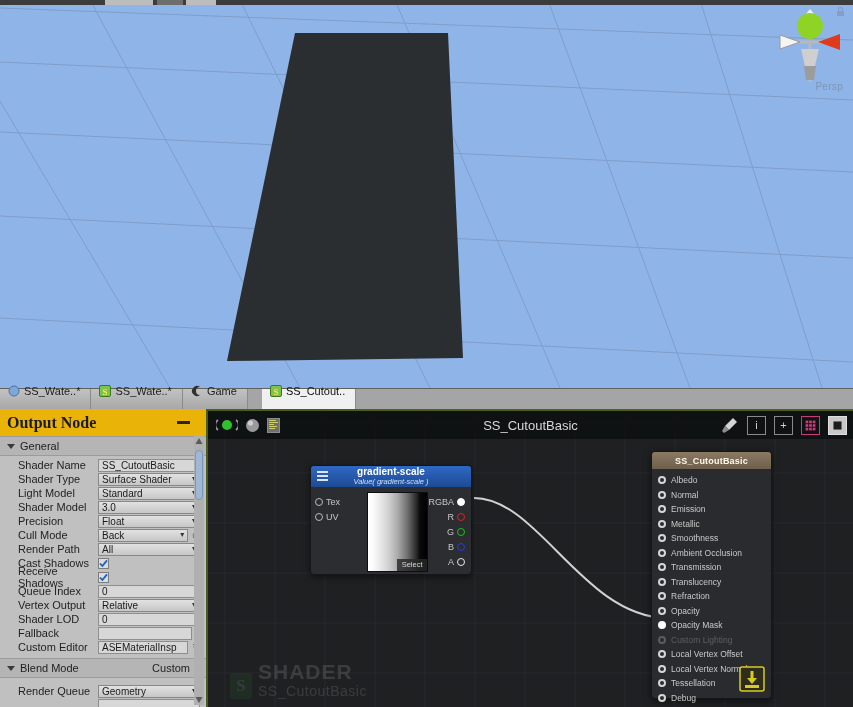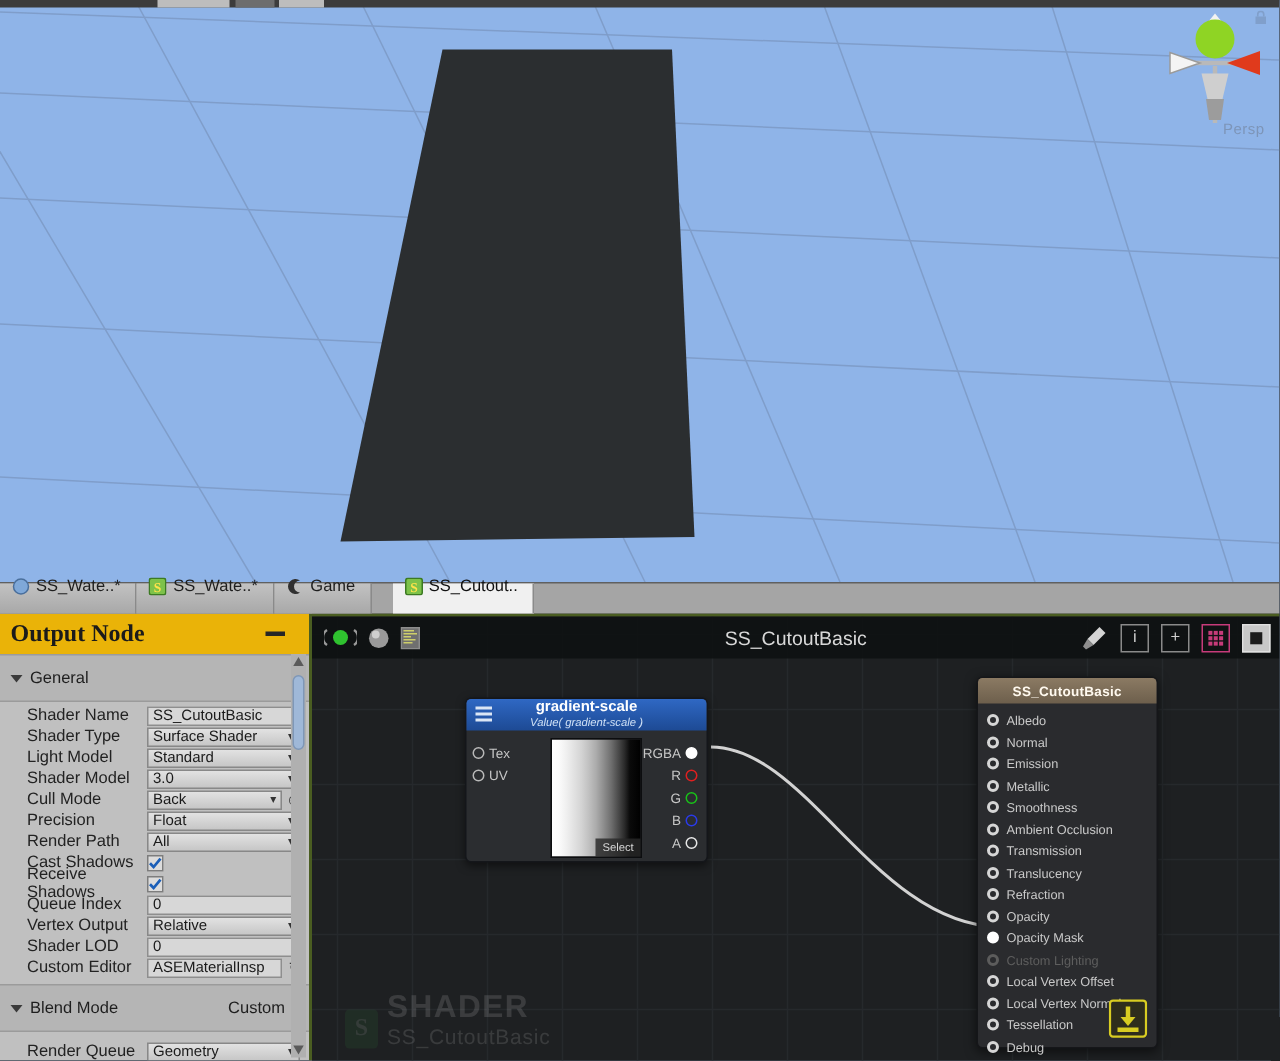--- a/index.html
+++ b/index.html
@@ -62,21 +62,21 @@
     height: 27px; background: #eab308; display: flex; align-items: center;
     justify-content: space-between; padding: 0 8px 0 7px;
   }
   .insp-title {
     font-family: "Liberation Serif", serif;
     font-size: 16px; font-weight: bold; color: #1b1b1b;
   }
   .insp-minimize { width: 13px; height: 3px; background: #262626; margin-right:8px; }
 
   .foldout {
-    height: 32px; background: #b5b5b5; border-top: 1px solid #9b9b9b;
+    height: 20px; background: #b5b5b5; border-top: 1px solid #9b9b9b;
     border-bottom: 1px solid #9b9b9b;
     display: flex; align-items: center; padding: 0 8px 0 7px;
     font-size: 11px; color: #1e1e1e; justify-content: space-between;
   }
   .foldout .fl-left { display: flex; align-items: center; gap: 5px; }
   .tri { width:0;height:0;border-left:4px solid transparent;border-right:4px solid transparent;border-top:5px solid #3a3a3a; }
   .foldout .fl-right { display:flex; align-items:center; gap:4px; font-size:11px; }
 
   .rows { padding: 2px 0 0 0; }
   .row {
@@ -333,37 +333,37 @@
         </span>
       </div>
       <div class="row">
         <span class="lbl">Shader Model</span>
         <span class="ctl popup">
           <span>3.0</span>
           <span class="arrows">▾</span>
         </span>
       </div>
       <div class="row">
+        <span class="lbl">Precision</span>
+        <span class="ctl popup">
+          <span>Float</span>
+          <span class="arrows">▾</span>
+        </span>
+      </div>
+      <div class="row">
         <span class="lbl">Cull Mode</span>
         <span class="ctl-wrap">
           <span class="ctl popup">
             <span>Back</span>
             <span class="arrows">▾</span>
           </span>
           <span class="mini-icon">◉</span>
         </span>
       </div>
       <div class="row">
-        <span class="lbl">Precision</span>
-        <span class="ctl popup">
-          <span>Float</span>
-          <span class="arrows">▾</span>
-        </span>
-      </div>
-      <div class="row">
         <span class="lbl">Render Path</span>
         <span class="ctl popup">
           <span>All</span>
           <span class="arrows">▾</span>
         </span>
       </div>
       <div class="row">
         <span class="lbl">Cast Shadows</span>
         <span class="ck">
           <svg viewBox="0 0 9 9">
@@ -386,20 +386,27 @@
       <div class="row">
         <span class="lbl">Vertex Output</span>
         <span class="ctl popup">
           <span>Relative</span>
           <span class="arrows">▾</span>
         </span>
       </div>
       <div class="row">
         <span class="lbl">Shader LOD</span>
         <span class="ctl text">0</span>
+      </div>
+      <div class="row">
+        <span class="lbl">Fallback</span>
+        <span class="ctl-wrap">
+          <span class="ctl text"></span>
+          <span class="mini-icon">↕</span>
+        </span>
       </div>
       <div class="row">
         <span class="lbl">Custom Editor</span>
         <span class="ctl-wrap">
           <span class="ctl text">ASEMaterialInsp</span>
           <span class="mini-icon">↻</span>
         </span>
       </div>
     </div>
 

